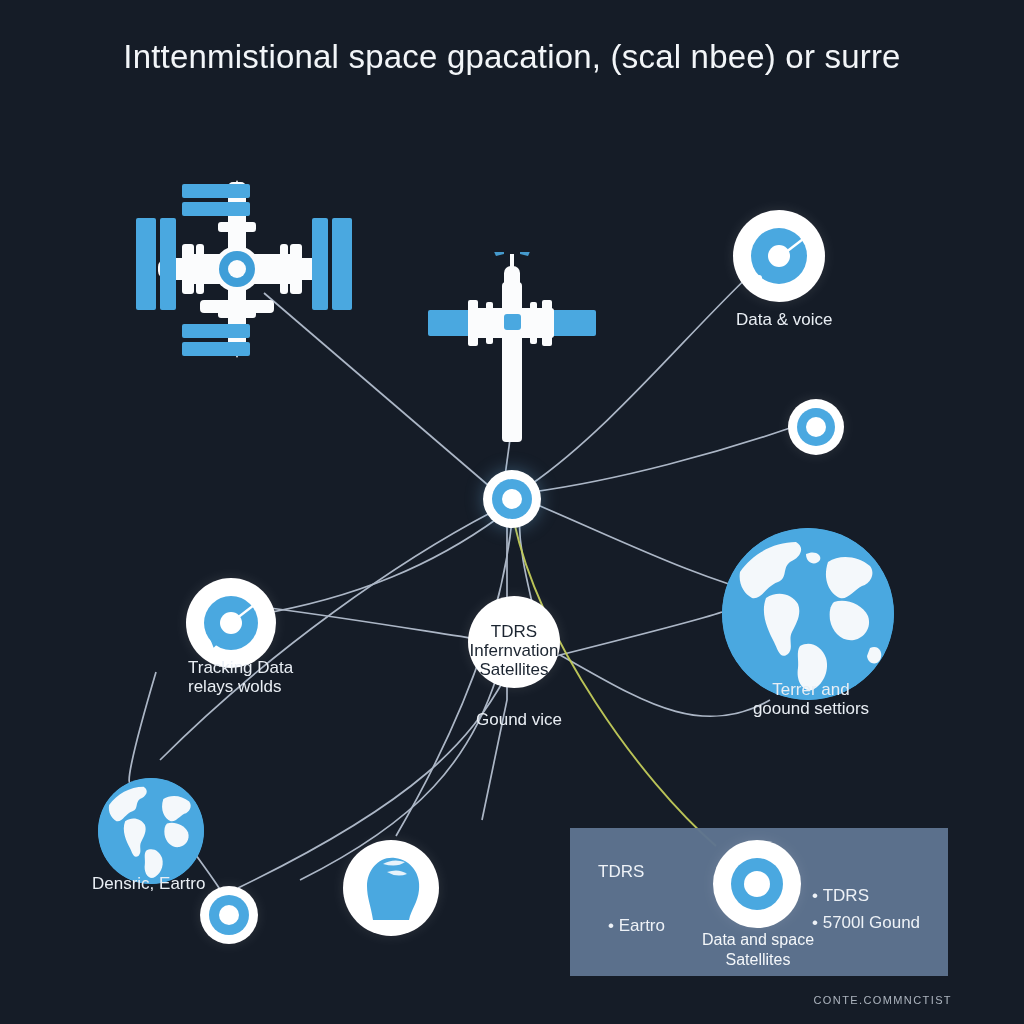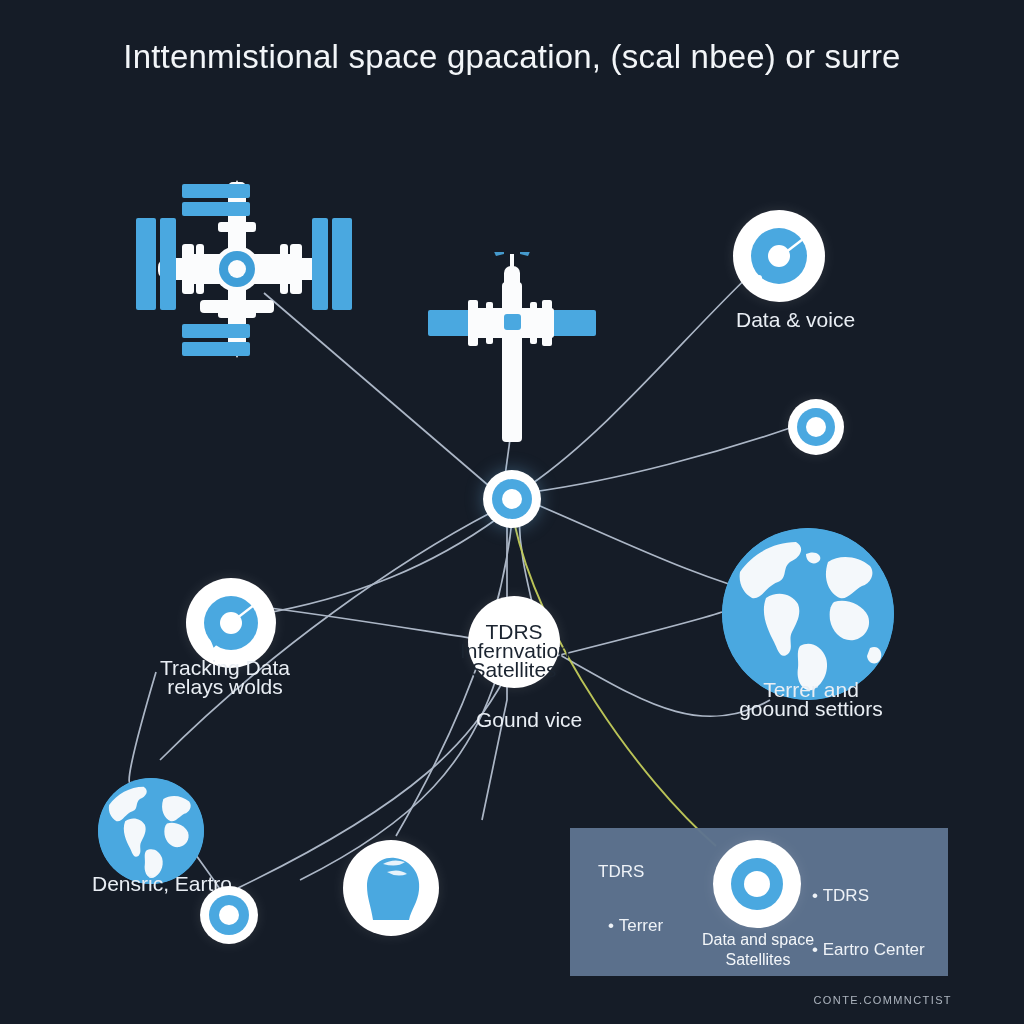--- a/index.html
+++ b/index.html
@@ -39,21 +39,21 @@
   }
   .node {
     position: absolute;
     border-radius: 50%;
     background: #ffffff;
     box-shadow: 0 0 14px rgba(255,255,255,0.10);
   }
   .lbl {
     position: absolute;
     color: #e9eef4;
-    font-size: 21px;
+    font-size: 17px;
     line-height: 19px;
     white-space: pre-line;
   }
   .lbl.center { text-align: center; }
   
   .ring-outer {
     position: absolute;
     border-radius: 50%;
     background: #4aa8e0;
   }
@@ -223,21 +223,21 @@
 
   <div class="node" style="left:186px; top:578px; width:90px; height:90px;">
     <div class="ring-outer" style="left:18px; top:18px; width:54px; height:54px;"></div>
     <div class="ring-inner" style="left:34px; top:34px; width:22px; height:22px;"></div>
     <svg style="position:absolute; left:0; top:0;" width="90" height="90">
       <path d="M46 44 L72 24" stroke="#ffffff" stroke-width="2.4" fill="none"></path>
       <path d="M64 22 L74 21 L72 31" stroke="#ffffff" stroke-width="2.2" fill="none"></path>
       <path d="M24 58 L28 68 L34 62" stroke="#4aa8e0" stroke-width="2" fill="none"></path>
     </svg>
   </div>
-  <div class="lbl" style="left:160px; top:658px;text-align:center;">Tracking Data
+  <div class="lbl" style="left:188px; top:658px;">Tracking Data
 relays wolds</div>
 
   <div class="node" style="left:468px; top:596px; width:92px; height:92px;"></div>
   <div class="lbl center" style="left:460px; top:622px; width:108px; color:#1b2430;">TDRS
 Infernvation
 Satellites</div>
   <div class="lbl" style="left:476px; top:710px;">Gound vice</div>
 
   <div class="globe" style="left:722px; top:528px; width:172px; height:172px;">
     <svg width="172" height="172" viewBox="0 0 172 172">
@@ -280,32 +280,32 @@
       <path d="M52 18 C68 20 78 34 76 50 C75 62 68 70 66 80 L30 80 C28 66 24 58 24 46 C24 30 36 16 52 18 Z" fill="#4aa8e0"></path>
       <path d="M40 24 q10 -6 22 -2 q-8 6 -22 2 z" fill="#e8f3fb"></path>
       <path d="M44 32 q12 -4 20 2 q-10 4 -20 -2 z" fill="#e8f3fb"></path>
     </svg>
   </div>
 
   <div class="legend-box" style="left:570px; top:828px; width:378px; height:148px;"></div>
 
   <div class="legend-col" style="left:598px; top:858px;">TDRS</div>
   <div class="legend-col" style="left:608px; top:885px;">
-    <span>•&nbsp;</span><span>Terrer</span>
+    <span>•&nbsp;</span><span>Eartro</span>
   </div>
 
   <div class="node" style="left:713px; top:840px; width:88px; height:88px;">
     <div class="ring-outer" style="left:18px; top:18px; width:52px; height:52px;"></div>
     <div class="ring-inner" style="left:31px; top:31px; width:26px; height:26px;"></div>
   </div>
   <div class="legend-node-cap" style="left:688px; top:930px; width:140px;">Data and space
 Satellites</div>
 
   <div class="legend-col" style="left:812px; top:855px;">
     <span>•&nbsp;</span><span>TDRS</span>
   </div>
-  <div class="legend-col" style="left:812px; top:909px;">
-    <span>•&nbsp;</span><span>Eartro Center</span>
+  <div class="legend-col" style="left:812px; top:882px;">
+    <span>•&nbsp;</span><span>5700l Gound</span>
   </div>
 
   <div class="watermark">CONTE.COMMNCTIST</div>
 
 </div>
 
 </body></html>

